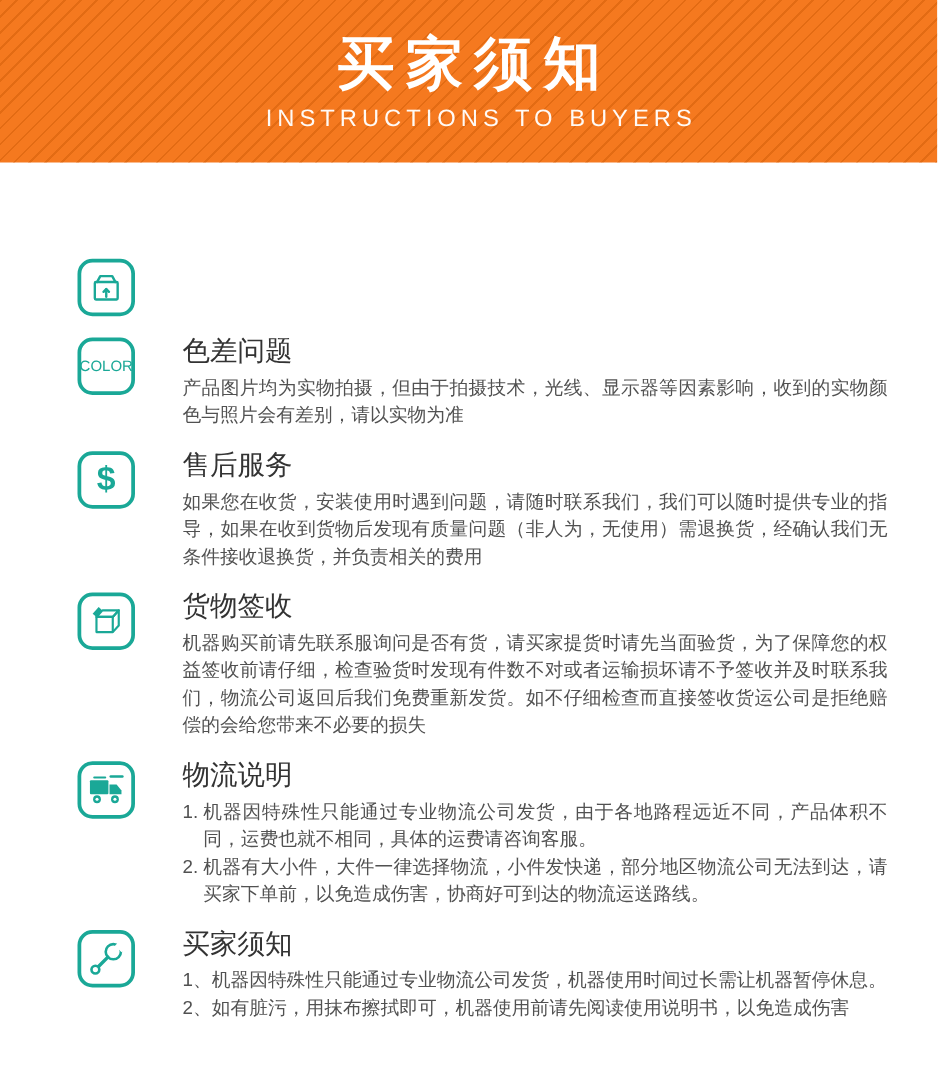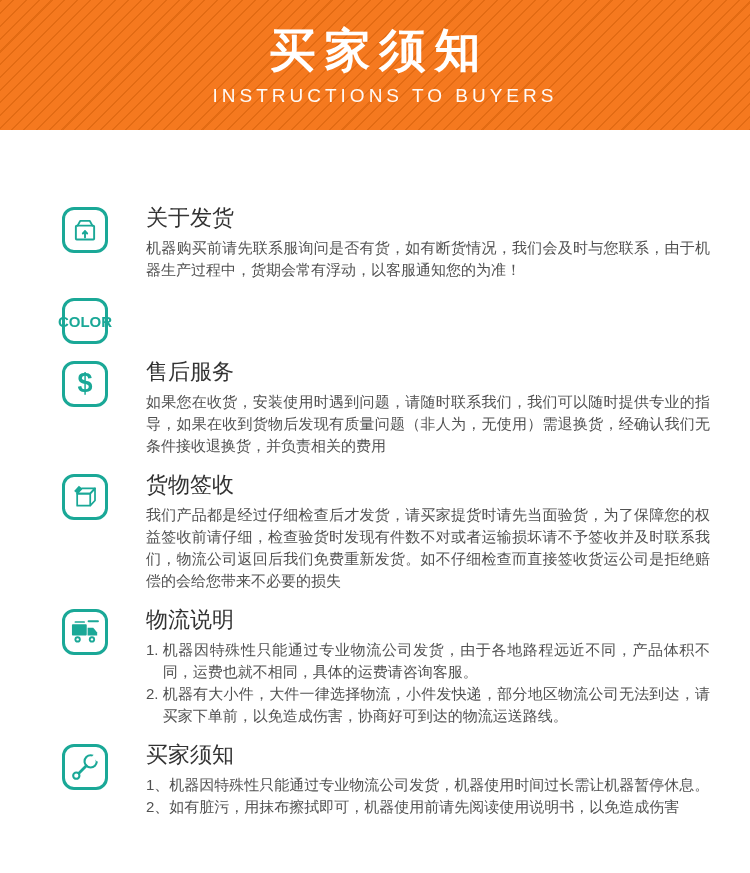--- a/index.html
+++ b/index.html
@@ -36,21 +36,21 @@
   .main{padding-top:74px;}
   .section{display:flex;align-items:flex-start;padding:0 40px 0 62px;margin-bottom:14px;}
   .icon-box{
     width:46px;height:46px;box-sizing:border-box;flex-shrink:0;
     border:3px solid #1aa897;border-radius:12px;
     display:flex;align-items:center;justify-content:center;
     margin-top:3px;background:#ffffff;
   }
   .icon-box svg{display:block;}
   .icon-color-label{
-    color:#1aa897;font-size:15px;font-weight:bold;letter-spacing:0px;
+    color:#1aa897;font-size:12px;font-weight:normal;letter-spacing:0px;
   }
   .icon-dollar-label{
     color:#1aa897;font-size:27px;font-weight:bold;line-height:1;
     padding-bottom:2px;
   }
   .content{margin-left:38px;flex:1;max-width:578px;}
   .sec-title{
     margin:0 0 6px;color:#333333;font-weight:500;
     font-size:22px;line-height:27px;
   }
@@ -76,29 +76,29 @@
 
     <div class="section">
       <div class="icon-box">
         <svg width="40" height="40" viewBox="0 0 46 46" fill="none" stroke="#1aa897" stroke-width="2.2" stroke-linecap="round" stroke-linejoin="round">
           <rect x="12.5" y="18" width="21" height="16" rx="1"></rect>
           <path d="M14.5 18 L17.5 12.5 h11 L31.5 18"></path>
           <path d="M23 31.5 v-7"></path>
           <path d="M20.5 27 l2.5 -2.6 2.5 2.6"></path>
         </svg>
       </div>
-      <div class="content">
-        <h2 class="sec-title">关于发货</h2>
-        <p class="sec-body">机器购买前请先联系服询问是否有货，如有断货情况，我们会及时与您联系，由于机器生产过程中，货期会常有浮动，以客服通知您的为准！</p>
-      </div>
     </div>
 
     <div class="section">
       <div class="icon-box">
         <span class="icon-color-label">COLOR</span>
+      </div>
+      <div class="content">
+        <h2 class="sec-title">色差问题</h2>
+        <p class="sec-body">产品图片均为实物拍摄，但由于拍摄技术，光线、显示器等因素影响，收到的实物颜色与照片会有差别，请以实物为准</p>
       </div>
     </div>
 
     <div class="section">
       <div class="icon-box">
         <span class="icon-dollar-label">$</span>
       </div>
       <div class="content">
         <h2 class="sec-title">售后服务</h2>
         <p class="sec-body">如果您在收货，安装使用时遇到问题，请随时联系我们，我们可以随时提供专业的指导，如果在收到货物后发现有质量问题（非人为，无使用）需退换货，经确认我们无条件接收退换货，并负责相关的费用</p>
@@ -109,21 +109,21 @@
       <div class="icon-box">
         <svg width="40" height="40" viewBox="0 0 46 46" fill="none" stroke="#1aa897" stroke-width="2" stroke-linejoin="round">
           <rect x="14" y="19" width="15" height="14"></rect>
           <path d="M14 19 l5.5 -6 h15 l-5.5 6 z"></path>
           <path d="M29 19 l5.5 -6 v14 l-5.5 6"></path>
           <path d="M14 19 l-3.5 -3 5.5 -6 3.5 3 z" fill="#1aa897" stroke="none"></path>
         </svg>
       </div>
       <div class="content">
         <h2 class="sec-title">货物签收</h2>
-        <p class="sec-body">我们产品都是经过仔细检查后才发货，请买家提货时请先当面验货，为了保障您的权益签收前请仔细，检查验货时发现有件数不对或者运输损坏请不予签收并及时联系我们，物流公司返回后我们免费重新发货。如不仔细检查而直接签收货运公司是拒绝赔偿的会给您带来不必要的损失</p>
+        <p class="sec-body">机器购买前请先联系服询问是否有货，请买家提货时请先当面验货，为了保障您的权益签收前请仔细，检查验货时发现有件数不对或者运输损坏请不予签收并及时联系我们，物流公司返回后我们免费重新发货。如不仔细检查而直接签收货运公司是拒绝赔偿的会给您带来不必要的损失</p>
       </div>
     </div>
 
     <div class="section">
       <div class="icon-box">
         <svg width="40" height="40" viewBox="0 0 46 46">
           <g fill="#1aa897">
             <rect x="11" y="10.5" width="12" height="2" rx="1"></rect>
             <rect x="26" y="9.5" width="13" height="2.2" rx="1.1"></rect>
             <rect x="8" y="14" width="17" height="13" rx="1"></rect>

